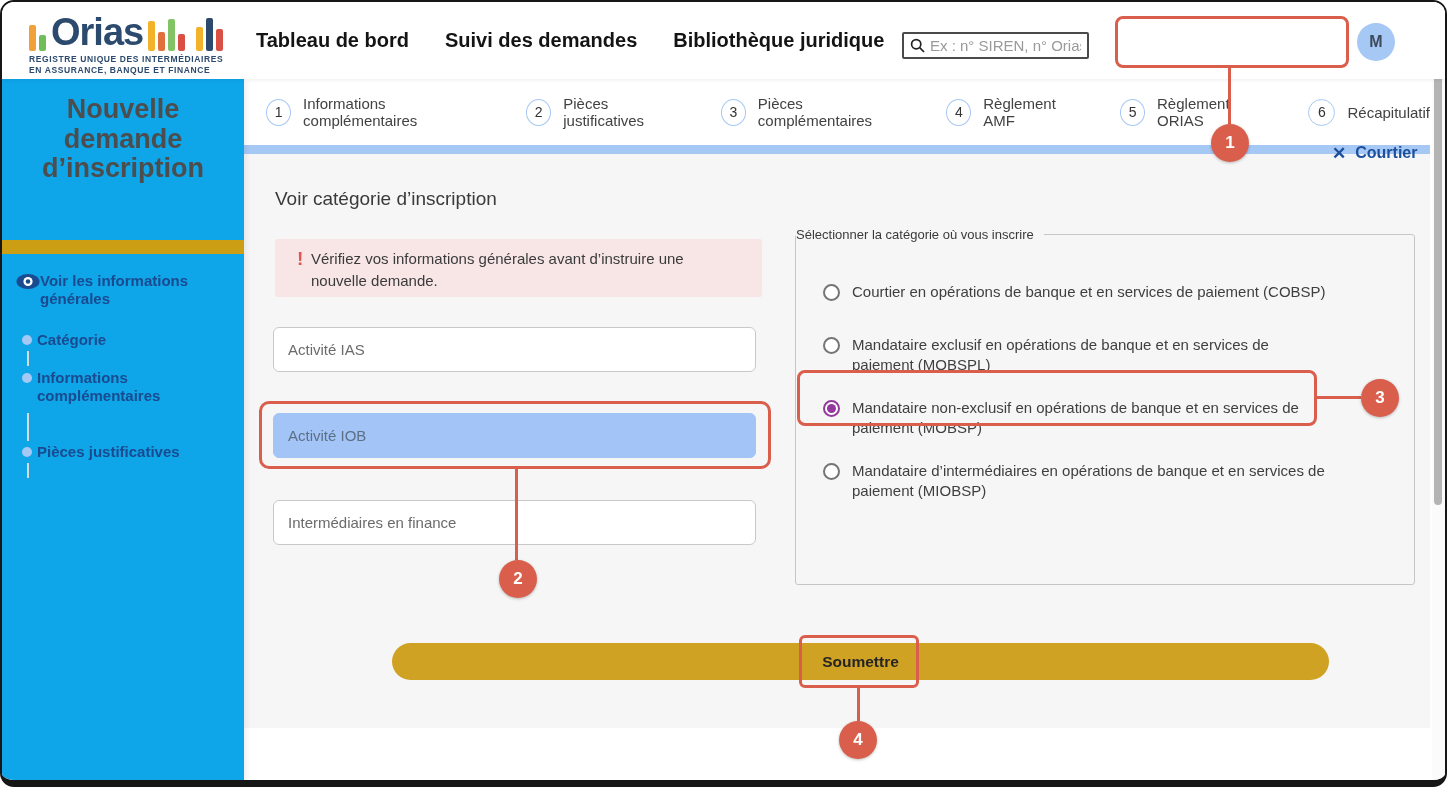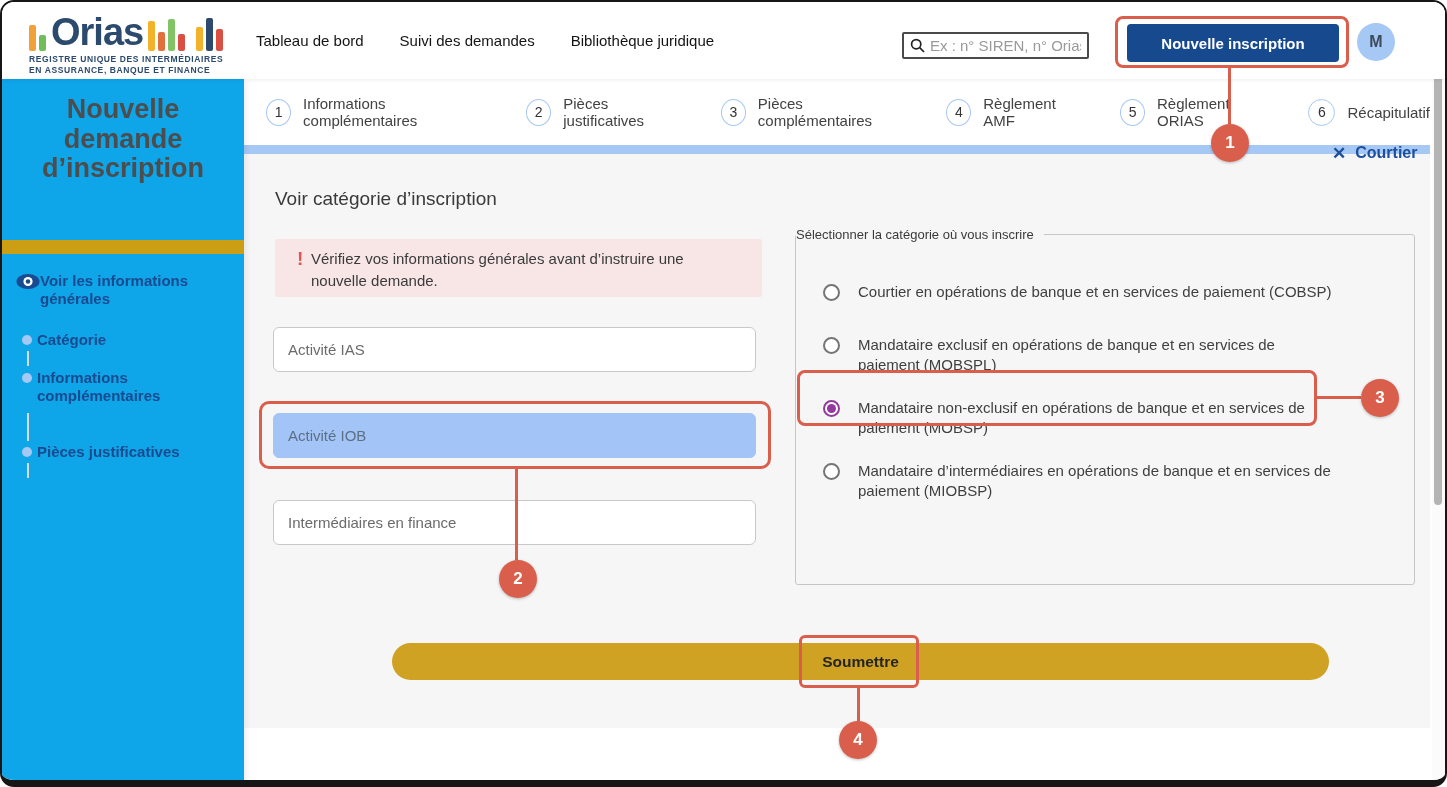--- a/index.html
+++ b/index.html
@@ -14,21 +14,21 @@
   
   .header{position:absolute; left:0; top:0; width:100%; height:77px; background:#fff;
           box-shadow:0 1px 4px rgba(0,0,0,.07); z-index:5;}
   .logo{position:absolute; left:27px; top:9px; cursor:pointer;}
   .logo-row{display:flex; align-items:flex-end; gap:3px; height:40px;}
   .lbar{display:inline-block; width:7px; border-radius:2px;}
   .logo-word{font-size:38px; font-weight:700; color:#2c4a6e; letter-spacing:-1px; line-height:38px; margin:0 2px;}
   .bargap{width:5px;}
   .tagline{margin-top:3px; font-size:8.5px; font-weight:700; letter-spacing:.6px; color:#2c4a6e; line-height:1.35;}
   .topnav{position:absolute; left:254px; top:0; height:77px; display:flex; align-items:center; gap:36px;}
-  .topnav a{font-size:15px; font-weight:400; color:#141414; text-decoration:none; cursor:pointer;}
+  .topnav a{font-size:20px; font-weight:700; color:#141414; text-decoration:none; cursor:pointer;}
   .search{position:absolute; left:900px; top:30px; width:187px; height:27px; border:2px solid #4a4a4a;
           border-radius:2px; display:flex; align-items:center; padding:0 6px; background:#fff;}
   .search svg{flex:0 0 auto;}
   .search input{border:none; outline:none; width:100%; font-size:15px; color:#333; margin-left:5px;
                 font-family:"Liberation Sans", sans-serif; background:transparent;}
   .search input::placeholder{color:#9a9a9a;}
   .new-btn{position:absolute; left:1125px; top:22px; width:212px; height:38px; background:var(--navy);
            border:none; border-radius:4px; color:#fff; font-size:15px; font-weight:700; cursor:pointer;
            font-family:"Liberation Sans", sans-serif;}
   .avatar{position:absolute; left:1355px; top:21px; width:38px; height:38px; border-radius:50%;
@@ -67,21 +67,21 @@
   .warning .wtext{position:absolute; left:36px; top:9px; width:428px; font-size:15px; color:#3b3b3b; line-height:1.45;}
 
   .act-box{position:absolute; left:271px; width:483px; height:45px; background:#fff; border:1.5px solid #c9c9c9;
            border-radius:6px; display:flex; align-items:center; padding-left:14px; font-size:15px; color:#6b6b6b;
            cursor:pointer;}
   .act-box.selected{background:#a2c4f6; border-color:#a2c4f6; color:#5d7086;}
 
   fieldset.cat{position:absolute; left:793px; top:225px; width:620px; height:358px; border:1.5px solid #c6c6c6;
                border-radius:3px; background:transparent;}
   fieldset.cat legend{font-size:13px; color:#3a3a3a; padding:0 10px 0 0; margin-left:0;}
-  .opt{position:absolute; left:27px; display:flex; gap:18px; cursor:pointer;}
+  .opt{position:absolute; left:27px; display:flex; gap:12px; cursor:pointer;}
   .radio{width:17px; height:17px; border-radius:50%; border:2px solid #757575; background:#fff; margin-top:2px;
          flex:0 0 auto; position:relative;}
   .radio.checked{border-color:var(--purple);}
   .radio.checked::after{content:""; position:absolute; left:2px; top:2px; width:9px; height:9px; border-radius:50%;
                         background:var(--purple);}
   .opt .olabel{font-size:15px; color:#3f3f3f; line-height:1.35; width:480px;}
 
   .submit{position:absolute; left:390px; top:641px; width:937px; height:37px; border:none; border-radius:18.5px;
           background:var(--goldbtn); font-size:15.5px; font-weight:700; color:#252525; cursor:pointer;
           font-family:"Liberation Sans", sans-serif;}
@@ -133,21 +133,20 @@
     </nav>
 
     <div class="search">
       <svg class="sicon" width="15" height="15" viewBox="0 0 15 15">
         <circle cx="6.2" cy="6.2" r="4.6" fill="none" stroke="#222" stroke-width="1.7"></circle>
         <line x1="9.7" y1="9.7" x2="14" y2="14" stroke="#222" stroke-width="1.7"></line>
       </svg>
       <input value="" placeholder="Ex : n° SIREN, n° Orias, ." style="">
     </div>
 
-    <button class="new-btn">Nouvelle inscription</button>
     <div class="avatar">M</div>
   </header>
 
   <aside class="sidebar">
     <div class="sb-title">Nouvelle demande d’inscription</div>
     <div class="sb-divider"></div>
 
     <div class="sb-item" style="top:193px">
       <svg class="eye" viewBox="0 0 24 16">
         <ellipse cx="12" cy="8" rx="11.5" ry="7.6" fill="#1a4a8f"></ellipse>

